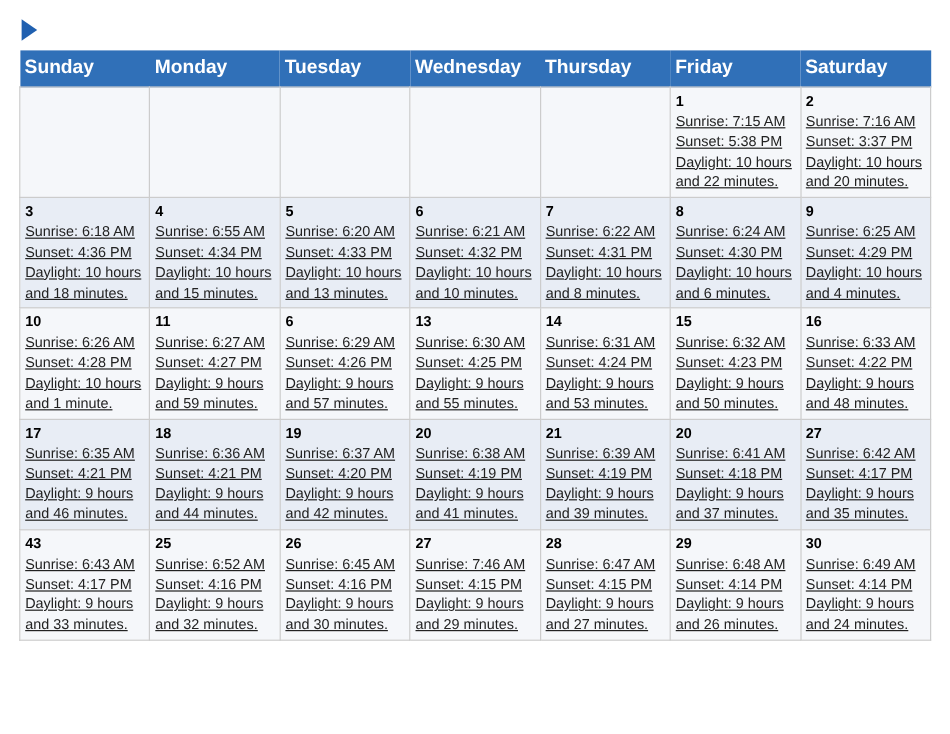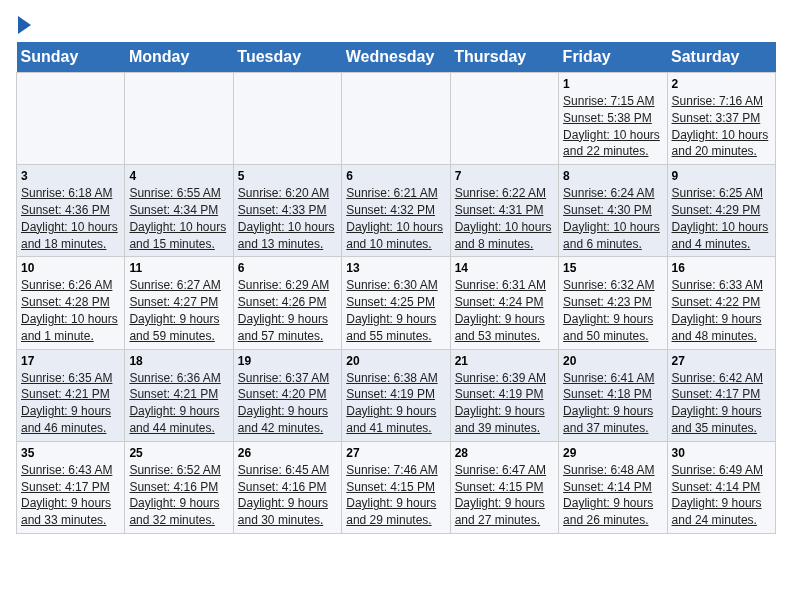--- a/index.html
+++ b/index.html
@@ -264,21 +264,21 @@
         </td>
         <td>
           <span class="day-num">27</span>
           <div class="day-info">Sunrise: 6:42 AM
 Sunset: 4:17 PM
 Daylight: 9 hours and 35 minutes.</div>
         </td>
       </tr>
       <tr>
         <td>
-          <span class="day-num">35</span>
+          <span class="day-num">43</span>
           <div class="day-info">Sunrise: 6:43 AM
 Sunset: 4:17 PM
 Daylight: 9 hours and 33 minutes.</div>
         </td>
         <td>
           <span class="day-num">25</span>
           <div class="day-info">Sunrise: 6:52 AM
 Sunset: 4:16 PM
 Daylight: 9 hours and 32 minutes.</div>
         </td>

